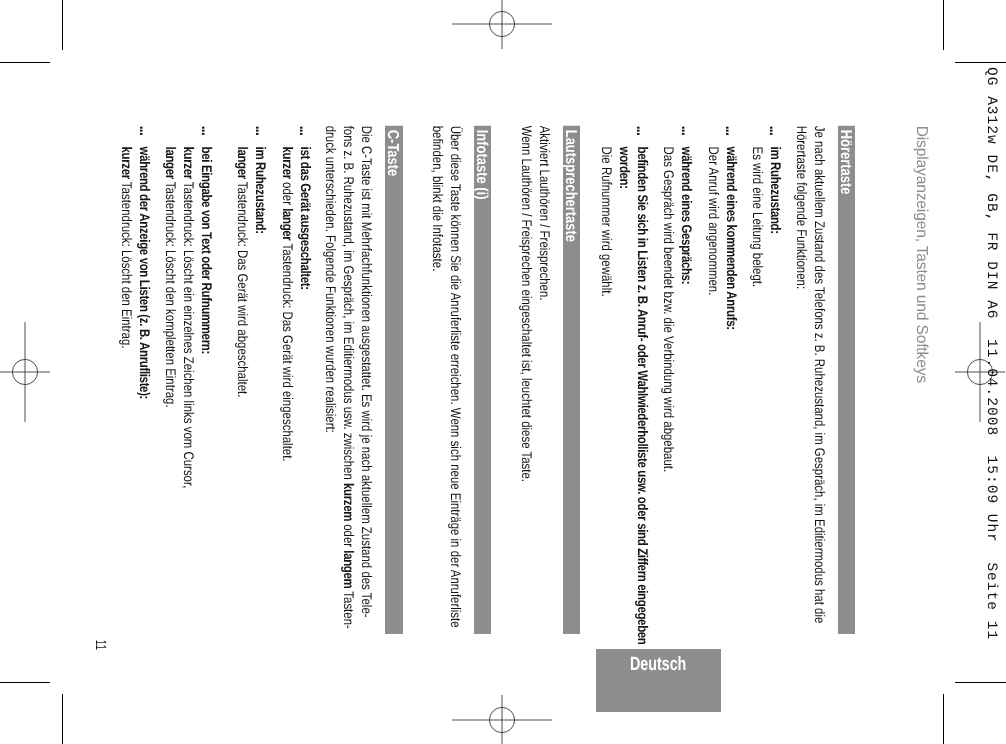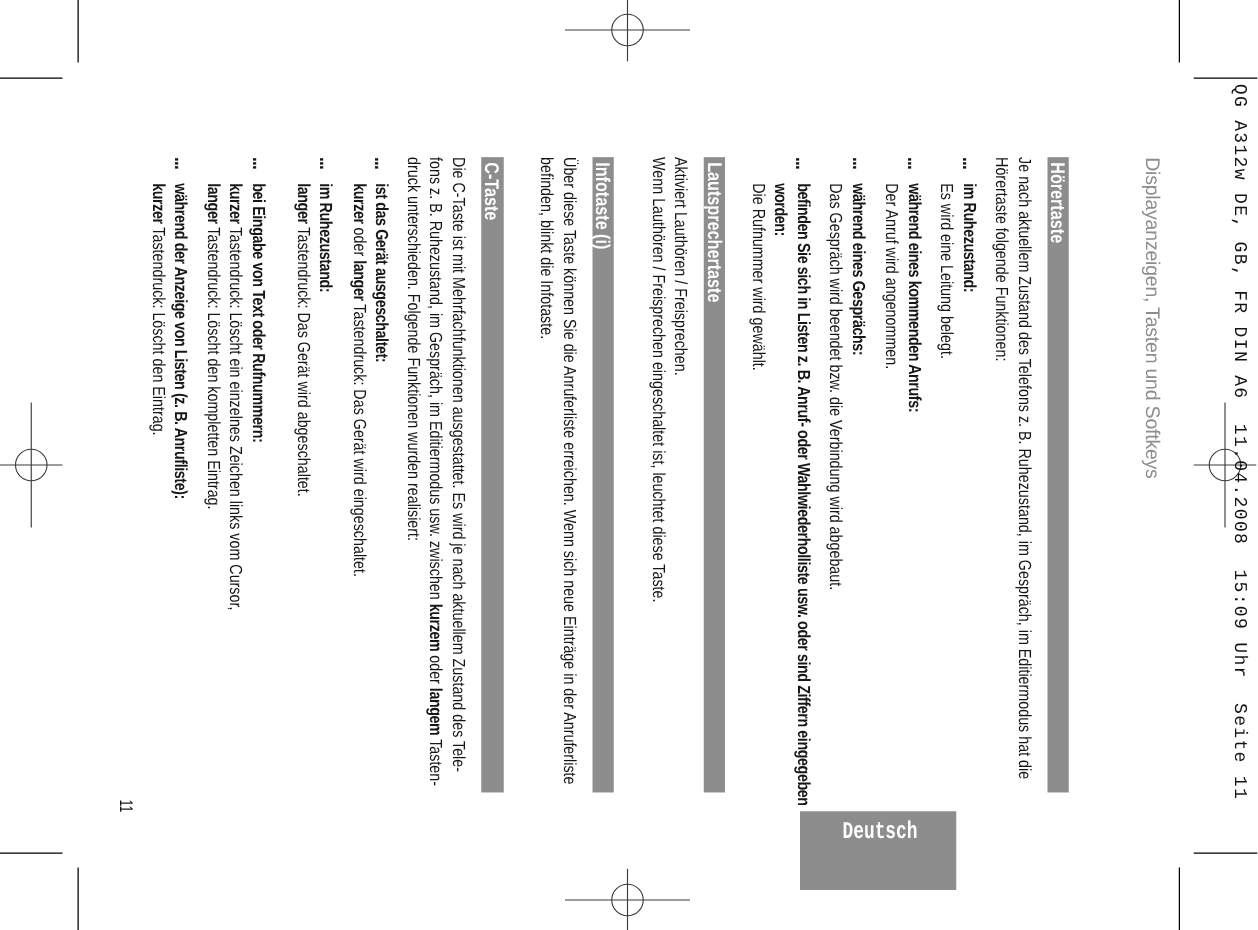--- a/index.html
+++ b/index.html
@@ -219,17 +219,17 @@
           <span class="dots">...</span>
           <span class="body">
             <div><b>während der Anzeige von Listen (z. B. Anrufliste):</b></div>
             <div><b>kurzer</b><span> Tastendruck: Löscht den Eintrag.</span></div>
           </span>
         </div>
       </div>
     <div class="folio" style="left:707.0px;top:835.5px;">11</div>
   </div>
 
-  <div class="tab" style="left:640px;top:648.6px;width:125px;height:63px;font-family:Liberation Mono, monospace;">
+  <div class="tab" style="left:596px;top:648.6px;width:125px;height:63px;">
     <span style="left:34.0px;top:5.6px;">Deutsch</span>
   </div>
 
 </div>
 
 </body></html>

